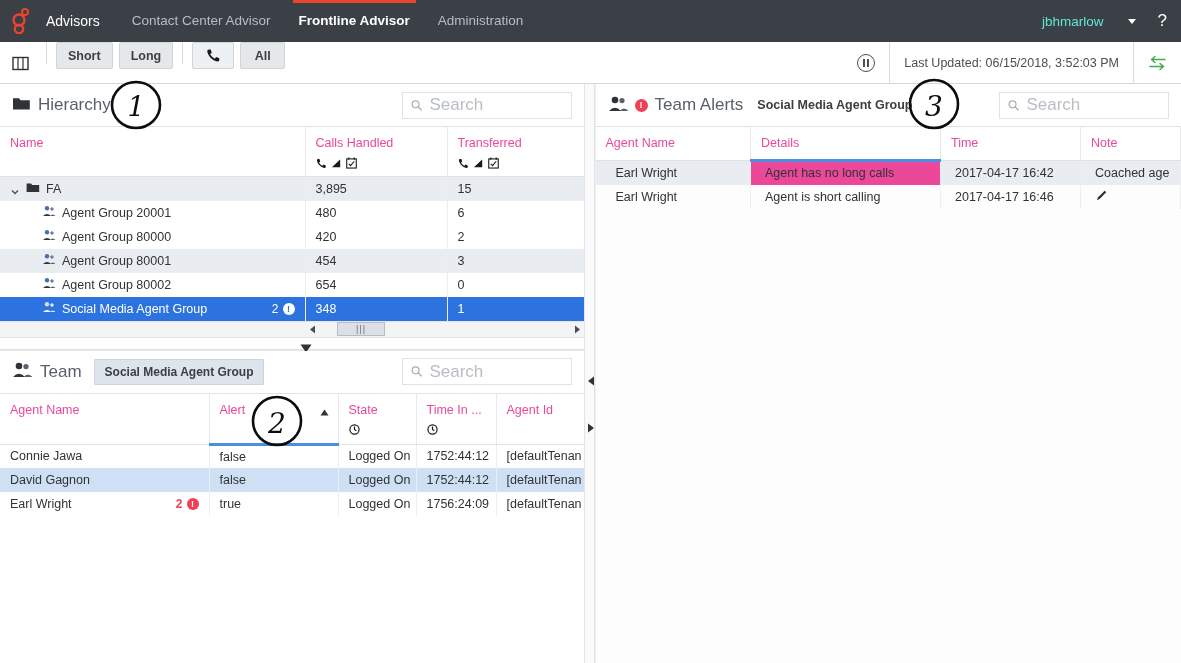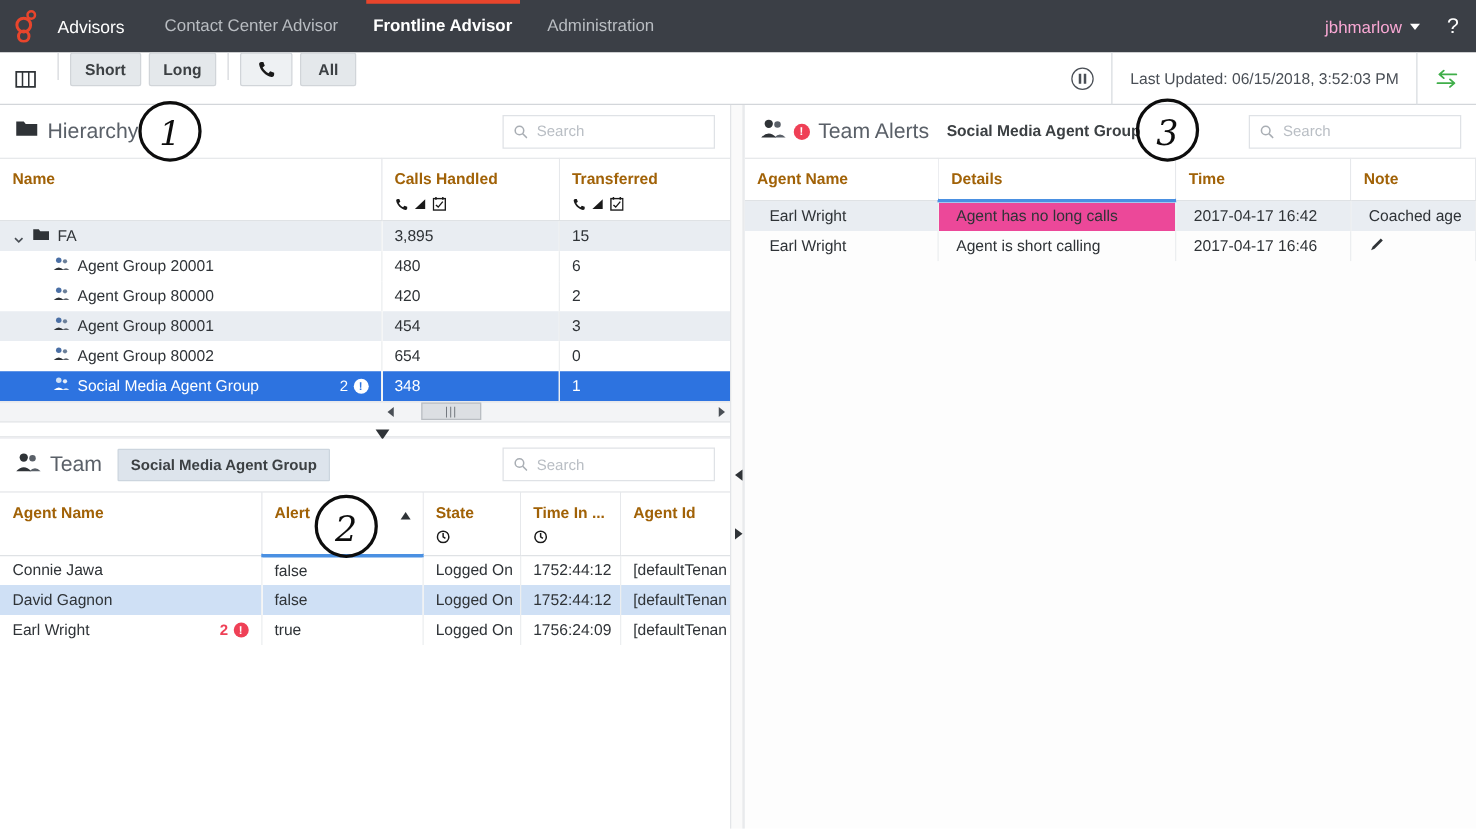--- a/index.html
+++ b/index.html
@@ -22,21 +22,21 @@
   .nav-item {
     padding: 0 14px; height: 42px; line-height: 42px; font-size: 13.5px;
     color: #b9bdc2; cursor: pointer; position: relative; white-space: nowrap;
   }
   .nav-item.brand { color: #ffffff; font-weight: normal; font-size: 14px; padding-left: 4px; padding-right:18px;}
   .nav-item.active { color: #ffffff; font-weight: bold; }
   .nav-item.active::before {
     content:""; position:absolute; left: 8px; right: 8px; top: 0; height: 3px; background: #e8452c;
   }
   .nav-right { margin-left:auto; display:flex; align-items:center; padding-right: 14px; }
-  .user { font-size: 13.5px; color: #f9a8d4; display:flex; align-items:center; gap:6px; cursor:pointer; }
+  .user { font-size: 13.5px; color: #5eead4; display:flex; align-items:center; gap:24px; cursor:pointer; }
   .caret-down { width:0;height:0;border-left:4px solid transparent;border-right:4px solid transparent;border-top:5px solid #fff; }
   .help { font-size: 17px; color:#ffffff; margin-left: 22px; cursor:pointer; }
 
   
   .toolbar {
     height: 42px; background: #ffffff; display:flex; align-items:flex-start;
     border-bottom: 1px solid #d3d6da; position: relative;
   }
   .tb-icon-btn {
     width: 40px; height: 42px; display:flex; align-items:center; justify-content:center;
@@ -78,29 +78,29 @@
     background:#dde4ec; border:1px solid #ccd5de; color:#3c4043; font-weight:bold;
     font-size:12px; padding: 5px 10px; margin-left: 12px; border-radius:1px;
   }
   .panel-sub { font-size: 12.5px; font-weight:bold; color:#3c4043; margin-left: 14px; }
   .searchbox {
     margin-left:auto; margin-right: 12px; width: 170px; height: 27px;
     border:1px solid #dfe2e6; background:#fff; display:flex; align-items:center;
     padding: 0 8px; gap: 7px;
   }
   .searchbox input {
-    border:none; outline:none; font-size:12px; color:#000000; width:100%;
+    border:none; outline:none; font-size:17px; color:#000000; width:100%;
     font-family:"Liberation Sans", sans-serif; background:transparent;
   }
   .searchbox input::placeholder { color:#b9bec4; }
 
   
   table.grid { border-collapse: collapse; width:100%; table-layout: fixed; }
   table.grid th {
-    background:#ffffff; color:#a16207; font-size:12.5px; font-weight:bold;
+    background:#ffffff; color:#ec4899; font-size:12.5px; font-weight:normal;
     text-align:left; vertical-align: top;
     border-right:1px solid #e6e8eb; border-bottom:1px solid #dfe2e5;
     border-top:1px solid #dfe2e5;
     padding: 9px 10px 6px 10px; position:relative;
   }
   table.grid th .mini-icons { margin-top: 6px; display:flex; gap:4px; align-items:center; height:14px;}
   table.grid td {
     font-size: 12.5px; color:#2f3337; padding: 0 10px; height: 24px;
     border-right:1px solid #eceef0; white-space:nowrap; overflow:hidden;
   }

